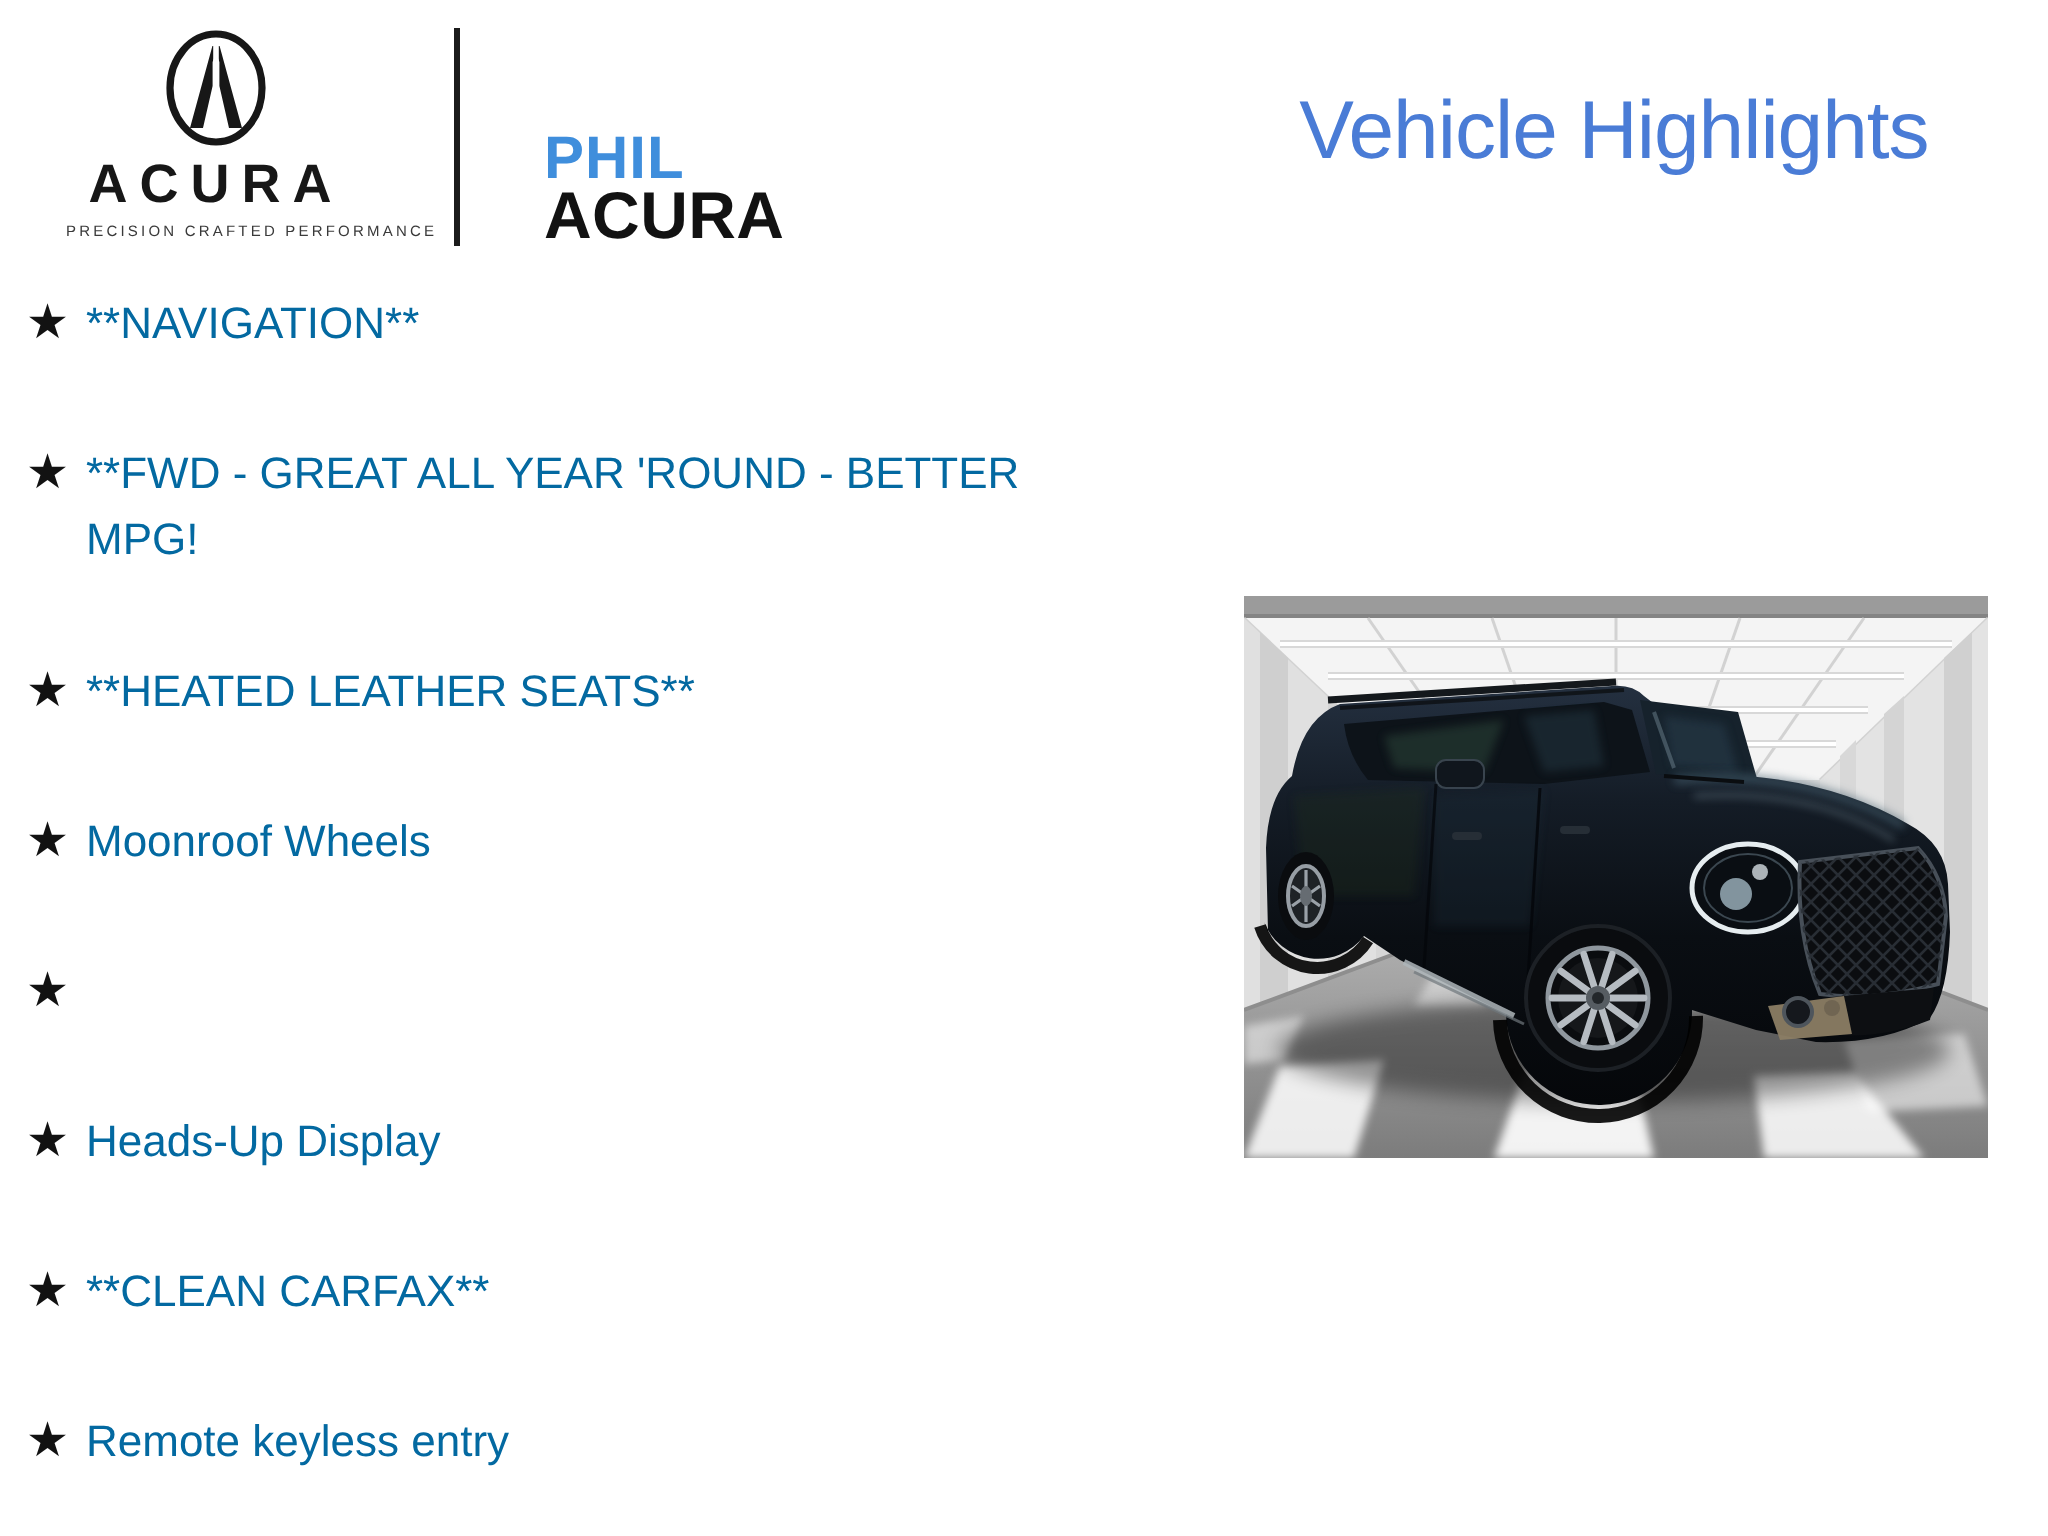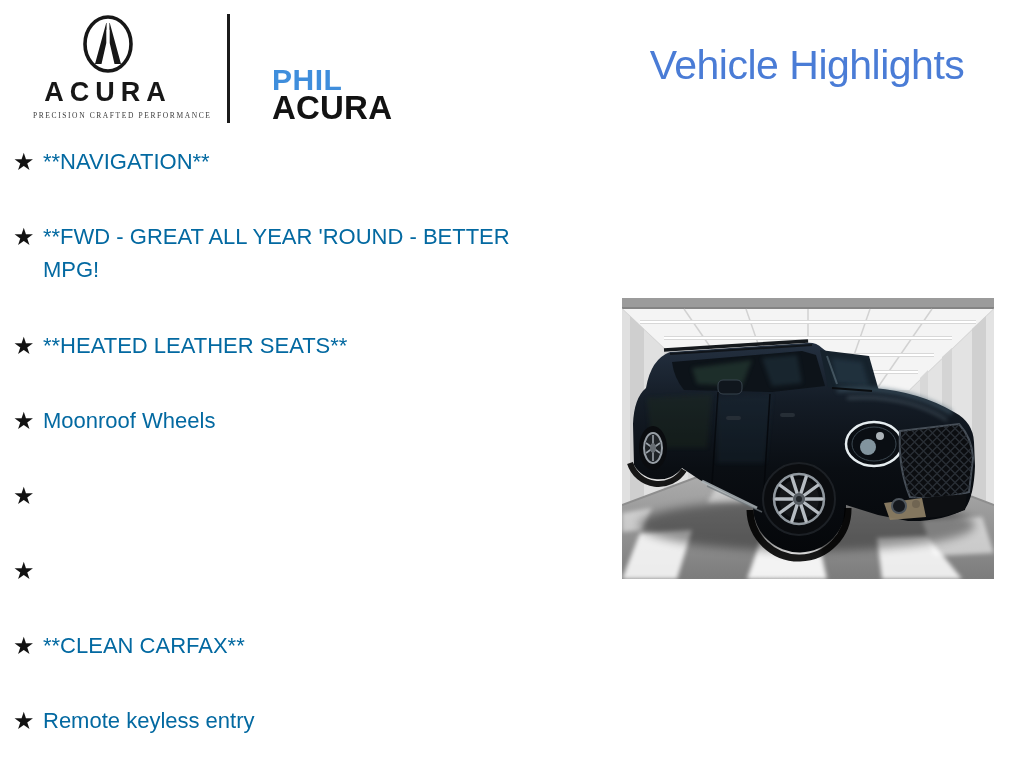--- a/index.html
+++ b/index.html
@@ -4,21 +4,21 @@
 <style>
   * { margin:0; padding:0; box-sizing:border-box; }
   html,body { width:1024px; height:768px; background:#ffffff; overflow:hidden;
               font-family:"Liberation Sans", sans-serif; }
   .page { position:relative; width:1024px; height:768px; background:#ffffff; }
 
   
   .brand-acura { position:absolute; left:33px; top:14px; width:150px; text-align:center; color:#171717; }
   .brand-acura .badge { display:block; margin:0 auto; }
   .brand-acura .wordmark { font-size:27px; font-weight:bold; letter-spacing:6px; color:#171717; margin-top:1px; }
-  .brand-acura .tagline { font-size:7.5px; letter-spacing:1.6px; color:#3a3a3a; margin-top:3px; white-space:nowrap;font-family:Liberation Serif, serif; }
+  .brand-acura .tagline { font-size:7.5px; letter-spacing:1.6px; color:#3a3a3a; margin-top:3px; white-space:nowrap; }
 
   .logo-divider { position:absolute; left:227px; top:14px; width:3px; height:109px; background:#1b1b1b; }
 
   .brand-dealer { position:absolute; left:272px; top:18px; font-weight:bold; line-height:27px; letter-spacing:0.5px;margin-top:48px; }
   .brand-dealer .d-line1, .brand-dealer .d-line2 { font-size:30px; color:#3f8edc; }
   .brand-dealer .d-line3 { font-size:33px; line-height:30px; color:#121212; letter-spacing:0.2px; }
 
   .page-title { position:absolute; left:600px; top:42px; width:414px; text-align:center;
                 font-size:41px; font-weight:normal; color:#4a7cd6; letter-spacing:-0.5px; }
 
@@ -72,20 +72,21 @@
     </li>
     <li>
       <span class="star">★</span>
       <span class="feat-text">Moonroof Wheels</span>
     </li>
     <li>
       <span class="star">★</span>
     </li>
     <li>
       <span class="star">★</span>
+      <span class="feat-text">Heads-Up Display</span>
     </li>
     <li>
       <span class="star">★</span>
       <span class="feat-text">**CLEAN CARFAX**</span>
     </li>
     <li>
       <span class="star">★</span>
       <span class="feat-text">Remote keyless entry</span>
     </li>
   </ul>

